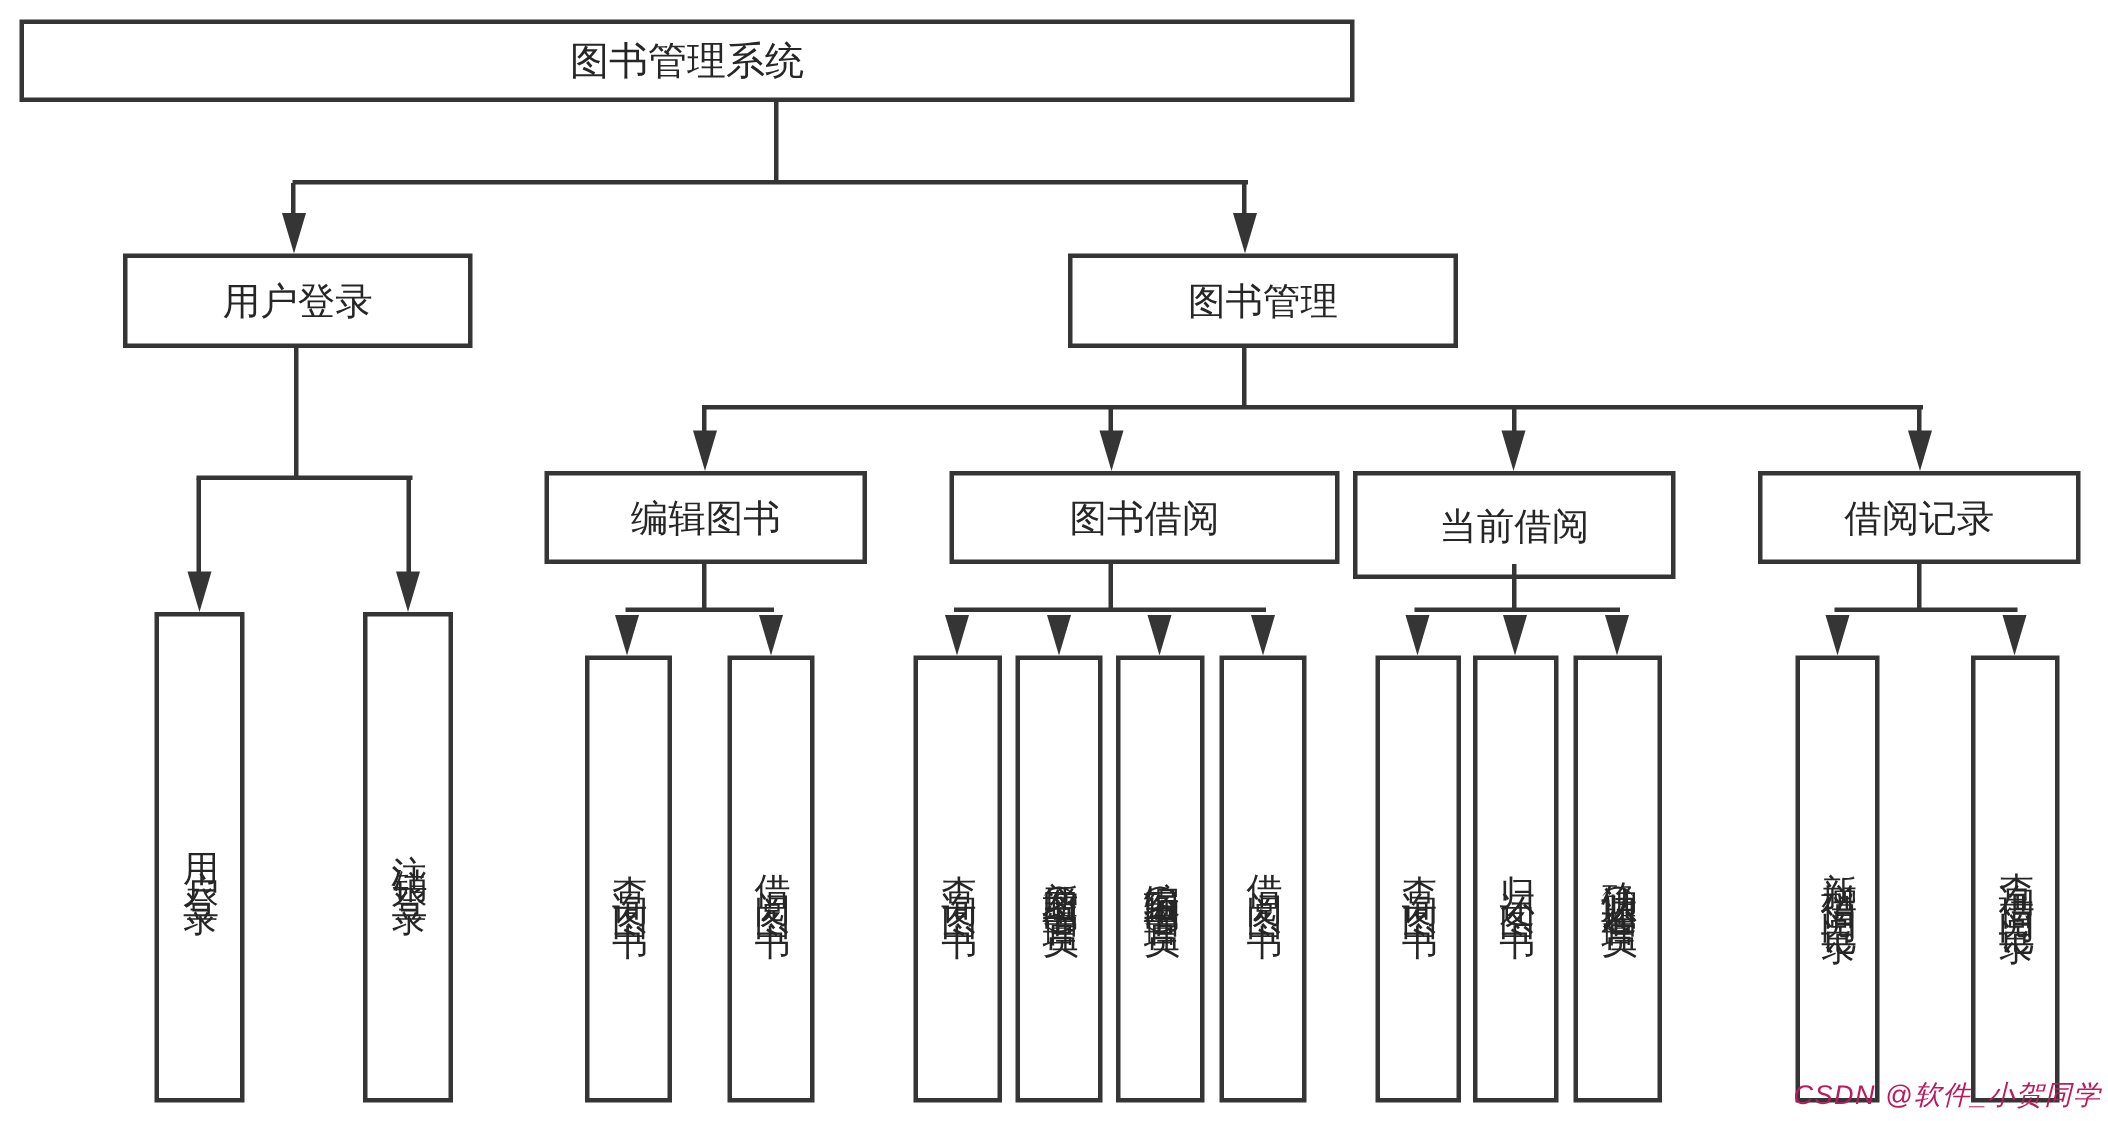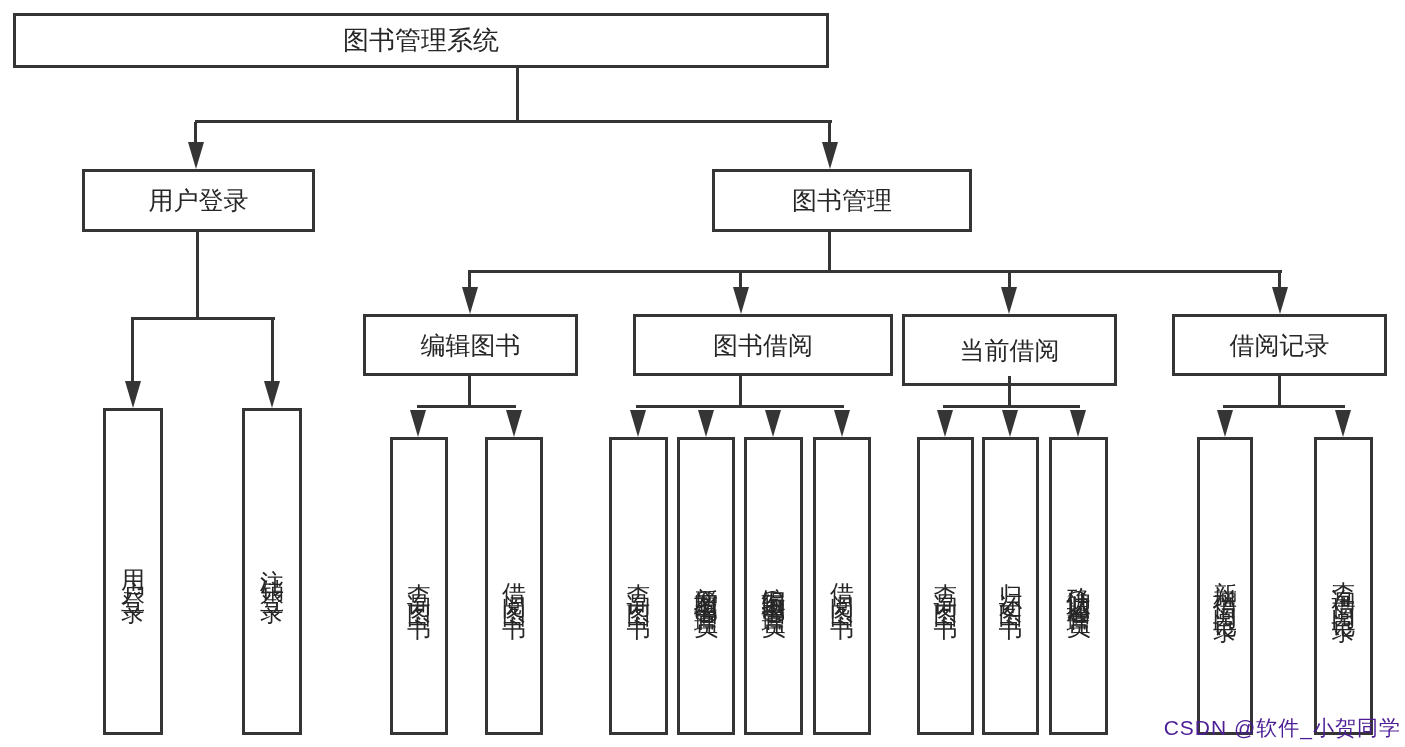--- a/index.html
+++ b/index.html
@@ -20,21 +20,21 @@
   .t6 .vtext{letter-spacing:8px;}
   .t9 .vtext{letter-spacing:4px;}
   .vl{position:absolute;width:3px;background:#353535;}
   .hl{position:absolute;height:3px;background:#353535;}
   .arrow{
     position:absolute;width:0;height:0;
     border-left:8px solid transparent;border-right:8px solid transparent;
     border-top:27px solid #353535;
   }
   
-  #root       {left:13px;  top:13px;  width:816px;height:55px;font-size:26px;}
+  #root       {left:13px;  top:13px;  width:890px;height:55px;font-size:26px;}
   #user-login {left:82px;  top:169px; width:233px; height:63px;}
   #book-mgmt  {left:712px; top:169px; width:260px; height:63px;}
   #sec-rec    {left:363px; top:314px; width:215px; height:62px;}
   #sec-borrow {left:633px; top:314px; width:260px; height:62px;}
   #sec-current{left:902px; top:314px; width:215px; height:72px;}
   #sec-records{left:1172px;top:314px; width:215px; height:62px;}
 
   #v-login    {left:103px; top:408px; width:60px;height:327px;}
   #v-logout   {left:242px; top:408px; width:60px;height:327px;}
   #v-rec-query  {left:390px; top:437px;width:58px;height:298px;}
@@ -92,22 +92,22 @@
   #a13{left:765px; top:410px;}
   #a14{left:834px; top:410px;}
   #a15{left:937px; top:410px;}
   #a16{left:1002px;top:410px;}
   #a17{left:1070px;top:410px;}
   #a18{left:1217px;top:410px;}
   #a19{left:1335px;top:410px;}
 
   
   #watermark{
-    position:absolute;right:4px;bottom:5px;font-size:21px;color:#4c1d95;
-    letter-spacing:1px;white-space:nowrap;
+    position:absolute;right:4px;bottom:5px;font-size:18px;color:#be185d;
+    letter-spacing:1px;white-space:nowrap;font-style:italic;
   }
 </style>
 </head>
 <body>
 
 <div id="stage">
 
   <div class="hbox" id="root">
     <span>图书管理系统</span>
   </div>

